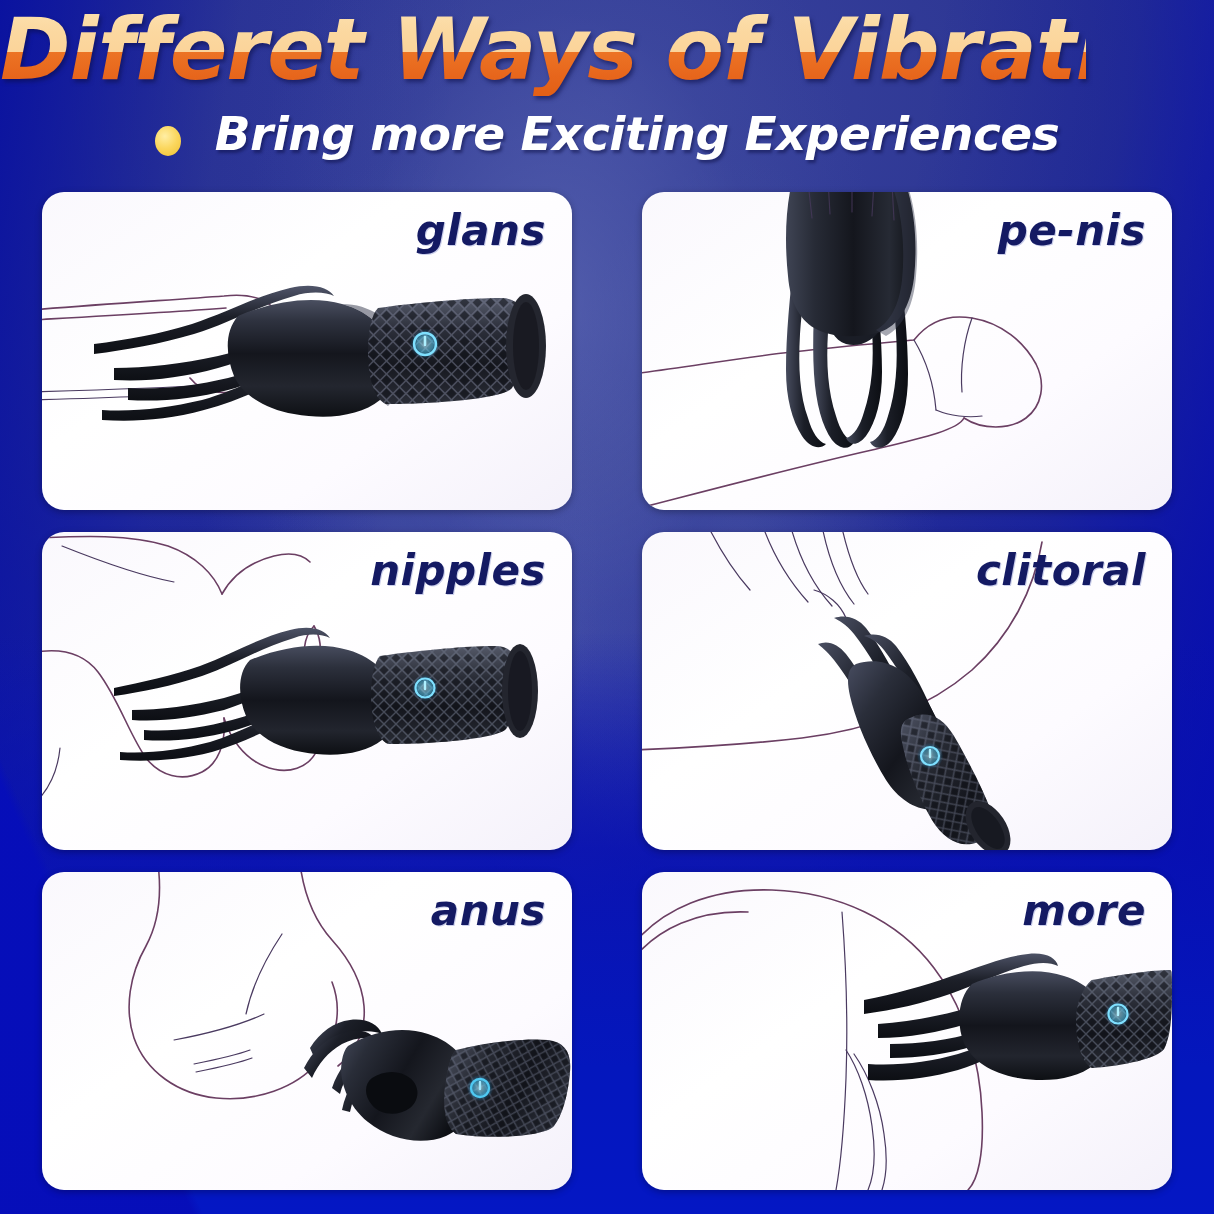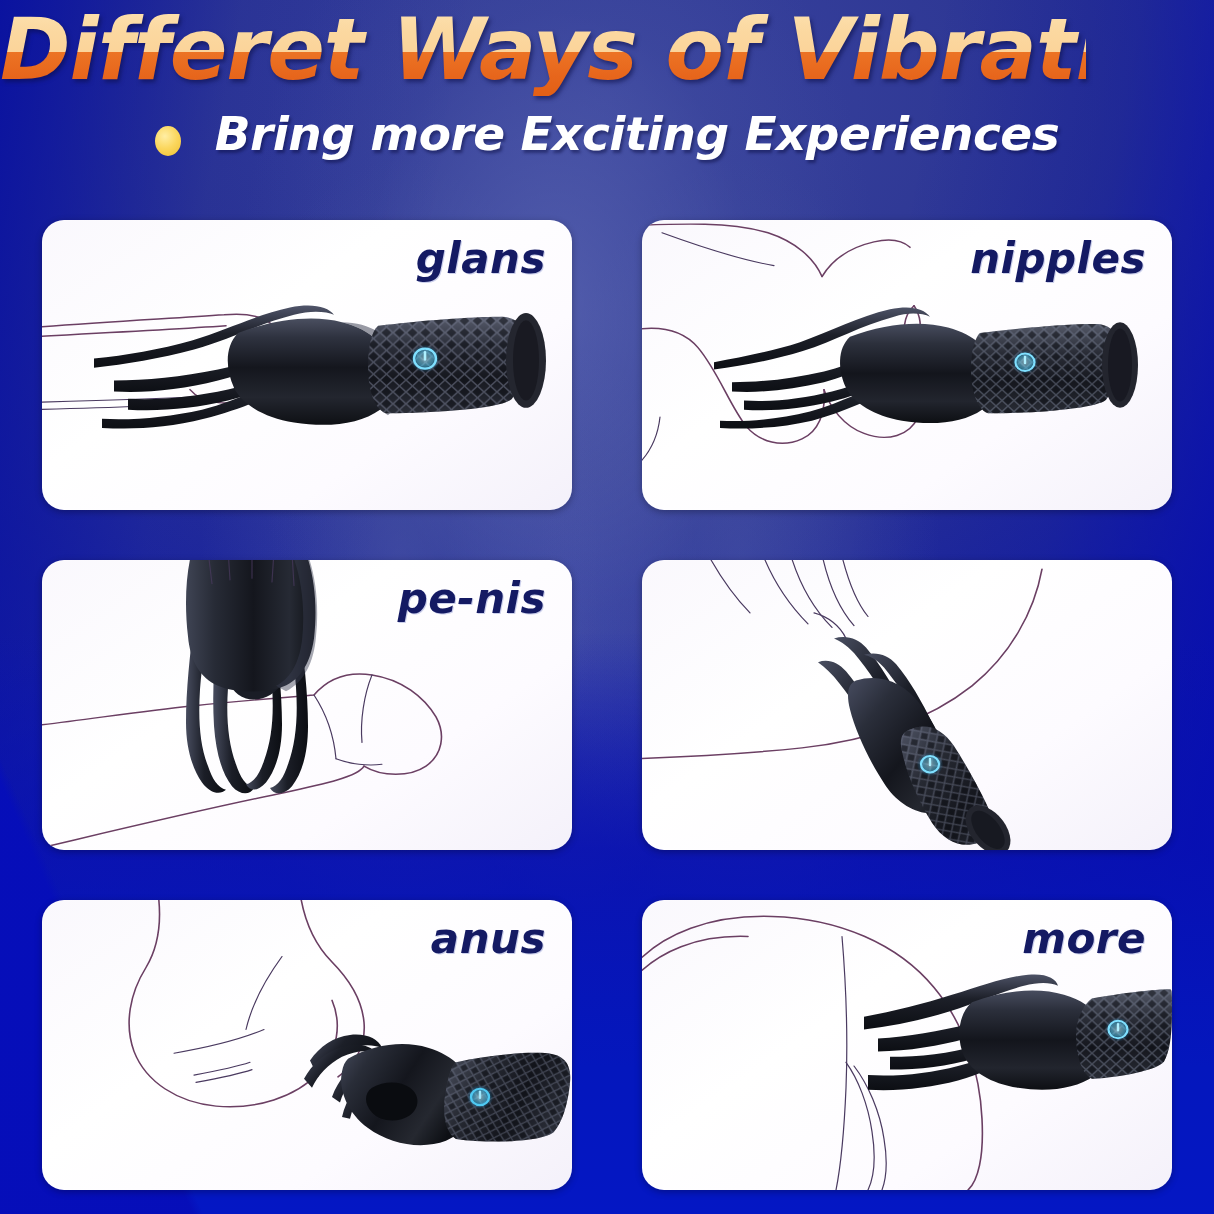--- a/index.html
+++ b/index.html
@@ -95,21 +95,20 @@
     column-gap:70px;
     row-gap:22px;
   }
 
   .card{
     position:relative;
     background:linear-gradient(145deg,#faf8fd 0%, #ffffff 38%, #fdfbff 70%, #f4f1fa 100%);
     border-radius:22px;
     overflow:hidden;
     box-shadow:0 2px 7px rgba(0,0,0,.30);
-    margin-top:28px;
   }
 
   .card-label{
     position:absolute;
     right:26px; top:14px;
     font-size:42px; line-height:50px;
     font-weight:bold; font-style:italic;
     font-family:"DejaVu Sans", sans-serif;
     color:#141a63;
     letter-spacing:.5px;
@@ -215,20 +214,76 @@
           <ellipse cx="484" cy="154" rx="13" ry="44" fill="#171920" opacity=".85"></ellipse>
 
           <g>
             <circle cx="383" cy="152" r="15" fill="url(#pwrG1)" opacity=".55"></circle>
             <circle cx="383" cy="152" r="11" fill="none" stroke="#7fe0ff" stroke-width="2.4"></circle>
             <path d="M383 145 L383 153" stroke="#aef0ff" stroke-width="2.6" stroke-linecap="round"></path>
           </g>
         </svg>
       </div>
       <div class="card-label">glans</div>
+    </div>
+
+    <div class="card">
+      <div class="scene">
+        <svg viewBox="0 0 530 318" preserveAspectRatio="none">
+          <defs>
+            <linearGradient id="bodyG3" x1="0" y1="0" x2="1" y2="0">
+              <stop offset="0" stop-color="#3f4454"></stop>
+              <stop offset=".22" stop-color="#272b36"></stop>
+              <stop offset=".52" stop-color="#14161d"></stop>
+              <stop offset=".8" stop-color="#262a34"></stop>
+              <stop offset="1" stop-color="#0e1014"></stop>
+            </linearGradient>
+            <linearGradient id="prongG3" x1="0" y1="0" x2="1" y2="0">
+              <stop offset="0" stop-color="#474c5e"></stop>
+              <stop offset=".45" stop-color="#1b1e27"></stop>
+              <stop offset="1" stop-color="#0c0e13"></stop>
+            </linearGradient>
+          </defs>
+
+          <path class="anat" d="M-10 182 C 40 176, 96 166, 150 160 C 204 154, 250 150, 272 148
+                                C 286 130, 306 122, 330 126 C 360 131, 382 150, 394 172
+                                C 404 192, 400 214, 384 226 C 368 238, 340 238, 322 226"></path>
+          <path class="anat" d="M-10 318 C 60 300, 150 276, 230 258 C 280 246, 316 238, 322 226"></path>
+          <path class="anat-thin" d="M272 148 C 284 168, 292 194, 294 218"></path>
+          <path class="anat-thin" d="M294 218 C 308 224, 326 226, 340 224"></path>
+          <path class="anat-thin" d="M330 126 C 322 148, 318 176, 320 200"></path>
+
+          <path d="M152 66 C 148 104, 144 142, 144 178 C 144 206, 150 228, 160 244
+                   C 168 256, 178 258, 184 252 C 176 250, 170 240, 166 226
+                   C 158 204, 156 176, 158 142 C 160 114, 164 86, 168 62 Z" fill="url(#prongG3)"></path>
+          <path d="M176 68 C 172 108, 170 146, 172 182 C 174 212, 180 234, 190 248
+                   C 198 258, 208 258, 212 250 C 204 248, 198 238, 194 224
+                   C 186 200, 184 172, 186 140 C 188 112, 190 88, 192 66 Z" fill="url(#prongG3)"></path>
+          <path d="M232 70 C 236 108, 240 146, 240 180 C 240 208, 234 230, 224 244
+                   C 216 254, 208 254, 204 246 C 212 244, 218 234, 222 220
+                   C 230 196, 232 170, 230 138 C 228 110, 226 88, 224 68 Z" fill="url(#prongG3)"></path>
+          <path d="M256 66 C 262 106, 266 146, 266 182 C 266 212, 260 234, 250 248
+                   C 242 258, 232 258, 228 250 C 236 248, 242 238, 246 224
+                   C 254 200, 256 172, 254 140 C 252 112, 250 86, 248 64 Z" fill="url(#prongG3)"></path>
+
+          <path d="M190 110 C 200 104, 216 102, 230 108 C 240 112, 244 122, 240 134
+                   C 234 148, 218 156, 204 152 C 192 148, 186 136, 186 124
+                   C 186 118, 188 113, 190 110 Z" fill="#1a1d26"></path>
+
+          <path d="M152 -18 C 176 -24, 236 -24, 260 -18
+                   C 272 10, 276 48, 272 86 C 268 116, 256 134, 238 140
+                   C 220 146, 192 146, 176 138 C 158 130, 148 110, 146 84
+                   C 142 46, 144 10, 152 -18 Z" fill="url(#bodyG3)"></path>
+          <path d="M244 -20 C 258 6, 264 48, 260 88 C 257 114, 248 130, 234 138
+                   L 244 144 C 262 134, 272 112, 274 84 C 278 44, 272 4, 260 -20 Z" fill="#3a3f52" opacity=".45"></path>
+
+          <path class="anat-thin" d="M166 -10 L170 26 M186 -12 L188 22 M210 -12 L210 20 M232 -10 L230 24 M250 -8 L252 28" stroke="#2e3342" stroke-width="2" opacity=".7"></path>
+        </svg>
+      </div>
+      <div class="card-label">pe-nis</div>
     </div>
 
     <div class="card">
       <div class="scene">
         <svg viewBox="0 0 530 318" preserveAspectRatio="none">
           <defs>
             <linearGradient id="bodyG2" x1="0" y1="0" x2="0" y2="1">
               <stop offset="0" stop-color="#474c5e"></stop>
               <stop offset=".2" stop-color="#2c303c"></stop>
               <stop offset=".5" stop-color="#13151c"></stop>
@@ -302,76 +357,20 @@
           </g>
         </svg>
       </div>
       <div class="card-label">nipples</div>
     </div>
 
     <div class="card">
       <div class="scene">
         <svg viewBox="0 0 530 318" preserveAspectRatio="none">
           <defs>
-            <linearGradient id="bodyG3" x1="0" y1="0" x2="1" y2="0">
-              <stop offset="0" stop-color="#3f4454"></stop>
-              <stop offset=".22" stop-color="#272b36"></stop>
-              <stop offset=".52" stop-color="#14161d"></stop>
-              <stop offset=".8" stop-color="#262a34"></stop>
-              <stop offset="1" stop-color="#0e1014"></stop>
-            </linearGradient>
-            <linearGradient id="prongG3" x1="0" y1="0" x2="1" y2="0">
-              <stop offset="0" stop-color="#474c5e"></stop>
-              <stop offset=".45" stop-color="#1b1e27"></stop>
-              <stop offset="1" stop-color="#0c0e13"></stop>
-            </linearGradient>
-          </defs>
-
-          <path class="anat" d="M-10 182 C 40 176, 96 166, 150 160 C 204 154, 250 150, 272 148
-                                C 286 130, 306 122, 330 126 C 360 131, 382 150, 394 172
-                                C 404 192, 400 214, 384 226 C 368 238, 340 238, 322 226"></path>
-          <path class="anat" d="M-10 318 C 60 300, 150 276, 230 258 C 280 246, 316 238, 322 226"></path>
-          <path class="anat-thin" d="M272 148 C 284 168, 292 194, 294 218"></path>
-          <path class="anat-thin" d="M294 218 C 308 224, 326 226, 340 224"></path>
-          <path class="anat-thin" d="M330 126 C 322 148, 318 176, 320 200"></path>
-
-          <path d="M152 66 C 148 104, 144 142, 144 178 C 144 206, 150 228, 160 244
-                   C 168 256, 178 258, 184 252 C 176 250, 170 240, 166 226
-                   C 158 204, 156 176, 158 142 C 160 114, 164 86, 168 62 Z" fill="url(#prongG3)"></path>
-          <path d="M176 68 C 172 108, 170 146, 172 182 C 174 212, 180 234, 190 248
-                   C 198 258, 208 258, 212 250 C 204 248, 198 238, 194 224
-                   C 186 200, 184 172, 186 140 C 188 112, 190 88, 192 66 Z" fill="url(#prongG3)"></path>
-          <path d="M232 70 C 236 108, 240 146, 240 180 C 240 208, 234 230, 224 244
-                   C 216 254, 208 254, 204 246 C 212 244, 218 234, 222 220
-                   C 230 196, 232 170, 230 138 C 228 110, 226 88, 224 68 Z" fill="url(#prongG3)"></path>
-          <path d="M256 66 C 262 106, 266 146, 266 182 C 266 212, 260 234, 250 248
-                   C 242 258, 232 258, 228 250 C 236 248, 242 238, 246 224
-                   C 254 200, 256 172, 254 140 C 252 112, 250 86, 248 64 Z" fill="url(#prongG3)"></path>
-
-          <path d="M190 110 C 200 104, 216 102, 230 108 C 240 112, 244 122, 240 134
-                   C 234 148, 218 156, 204 152 C 192 148, 186 136, 186 124
-                   C 186 118, 188 113, 190 110 Z" fill="#1a1d26"></path>
-
-          <path d="M152 -18 C 176 -24, 236 -24, 260 -18
-                   C 272 10, 276 48, 272 86 C 268 116, 256 134, 238 140
-                   C 220 146, 192 146, 176 138 C 158 130, 148 110, 146 84
-                   C 142 46, 144 10, 152 -18 Z" fill="url(#bodyG3)"></path>
-          <path d="M244 -20 C 258 6, 264 48, 260 88 C 257 114, 248 130, 234 138
-                   L 244 144 C 262 134, 272 112, 274 84 C 278 44, 272 4, 260 -20 Z" fill="#3a3f52" opacity=".45"></path>
-
-          <path class="anat-thin" d="M166 -10 L170 26 M186 -12 L188 22 M210 -12 L210 20 M232 -10 L230 24 M250 -8 L252 28" stroke="#2e3342" stroke-width="2" opacity=".7"></path>
-        </svg>
-      </div>
-      <div class="card-label">pe-nis</div>
-    </div>
-
-    <div class="card">
-      <div class="scene">
-        <svg viewBox="0 0 530 318" preserveAspectRatio="none">
-          <defs>
             <linearGradient id="bodyG4" x1="0" y1="0" x2="1" y2="1">
               <stop offset="0" stop-color="#474c60"></stop>
               <stop offset=".25" stop-color="#2a2e3a"></stop>
               <stop offset=".55" stop-color="#14161d"></stop>
               <stop offset=".8" stop-color="#24272f"></stop>
               <stop offset="1" stop-color="#0d0f14"></stop>
             </linearGradient>
             <linearGradient id="gripG4" x1="0" y1="0" x2="1" y2="1">
               <stop offset="0" stop-color="#4e5364"></stop>
               <stop offset=".35" stop-color="#262932"></stop>
@@ -430,20 +429,21 @@
           <ellipse cx="346" cy="296" rx="30" ry="18" transform="rotate(56 346 296)" fill="#23252e"></ellipse>
           <ellipse cx="346" cy="296" rx="24" ry="12" transform="rotate(56 346 296)" fill="#15171e" opacity=".85"></ellipse>
 
           <g>
             <circle cx="288" cy="224" r="13" fill="url(#pwrG4)" opacity=".5"></circle>
             <circle cx="288" cy="224" r="9" fill="none" stroke="#7fe0ff" stroke-width="2.2"></circle>
             <path d="M288 218 L288 225" stroke="#aef0ff" stroke-width="2.4" stroke-linecap="round"></path>
           </g>
         </svg>
       </div>
+      <div class="card-label">clitoral</div>
     </div>
 
     <div class="card">
       <div class="scene">
         <svg viewBox="0 0 530 318" preserveAspectRatio="none">
           <defs>
             <linearGradient id="bodyG5" x1="0" y1="0" x2="1" y2="0.5">
               <stop offset="0" stop-color="#454a5c"></stop>
               <stop offset=".22" stop-color="#292d38"></stop>
               <stop offset=".52" stop-color="#14161d"></stop>

